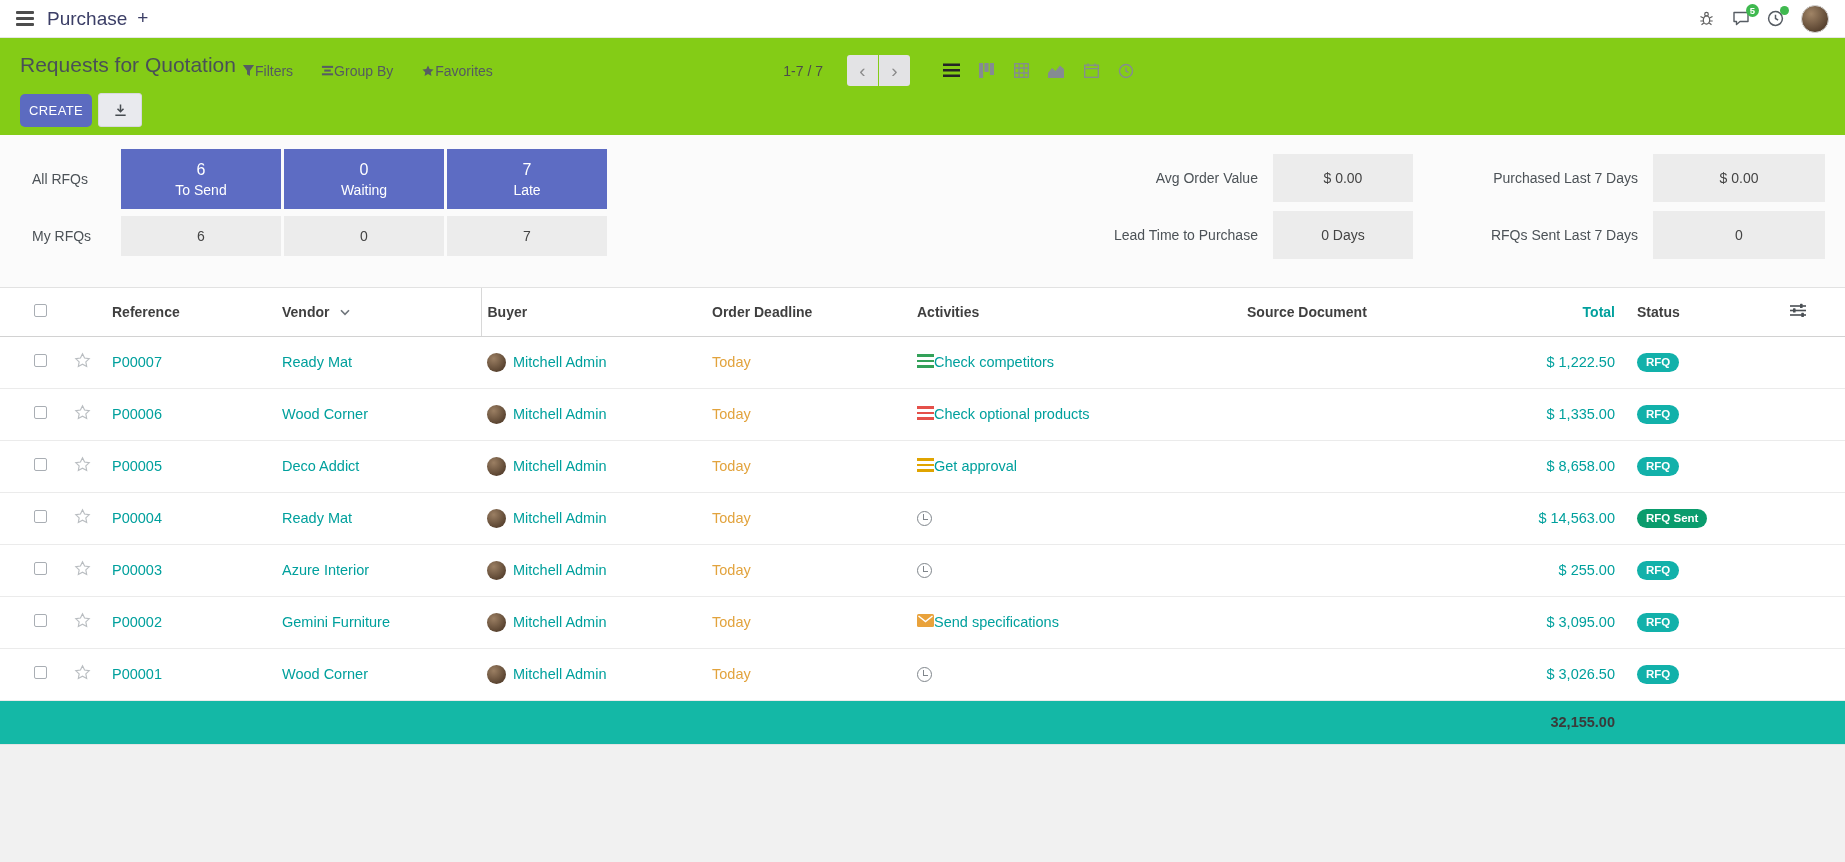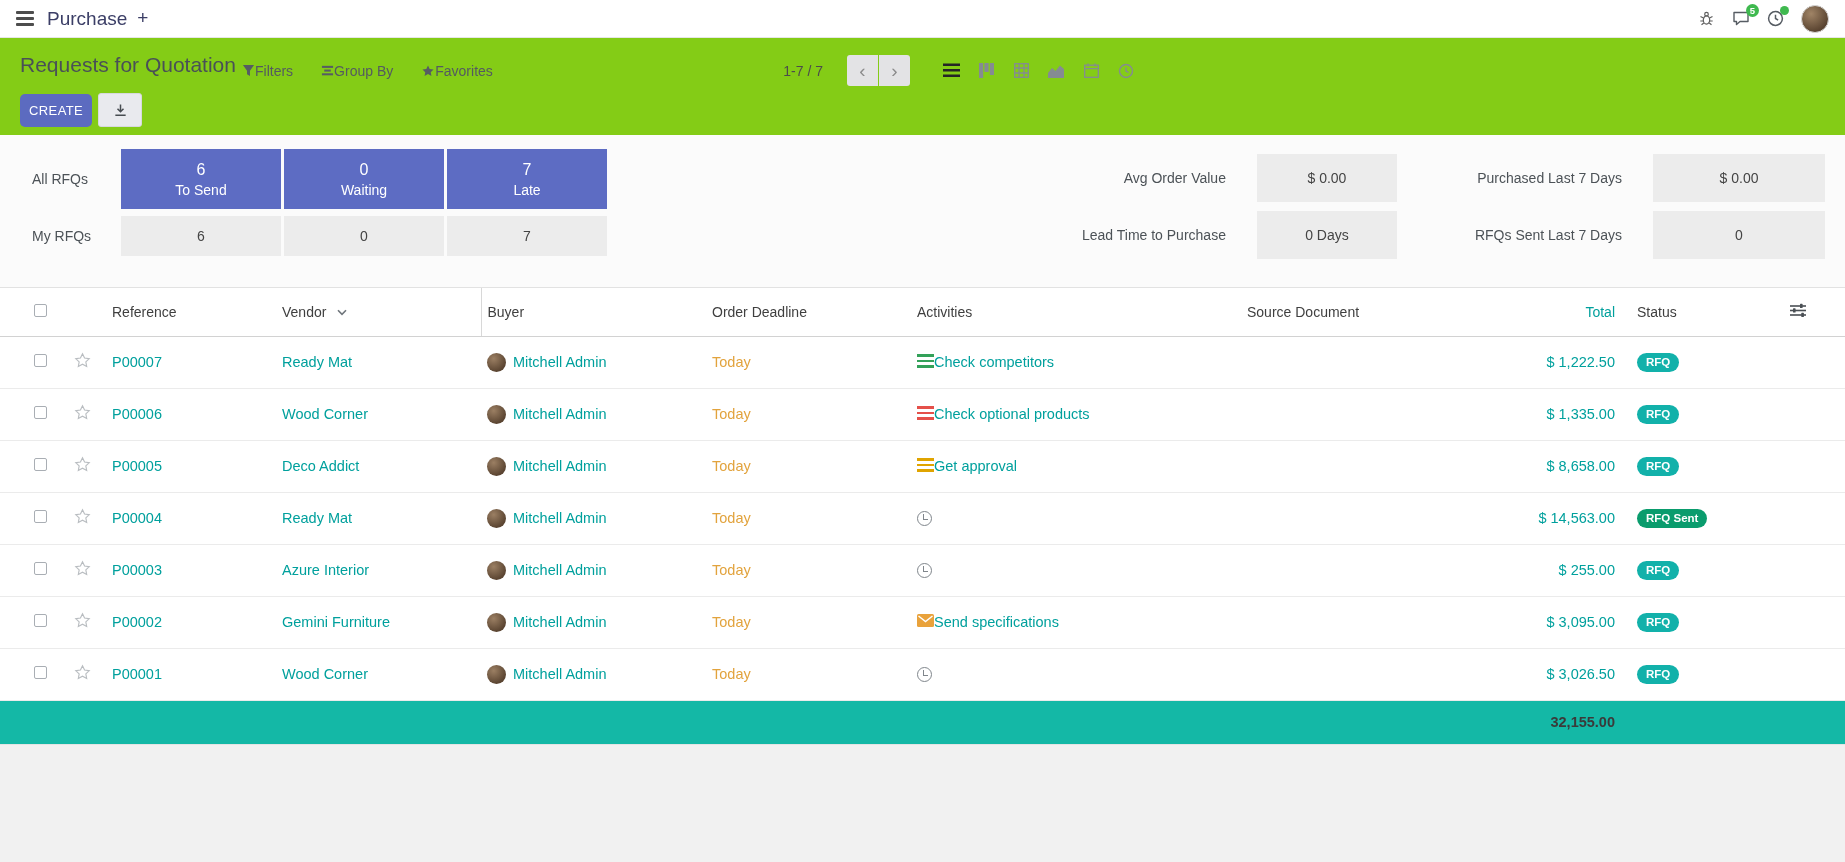--- a/index.html
+++ b/index.html
@@ -71,29 +71,29 @@
   .dash-label { font-size:14px; color:#4c5257; padding-left:12px; }
   .stat-box { background:#5d6cc3; color:#fff; height:60px; cursor:pointer;
               display:flex; flex-direction:column; align-items:center; justify-content:center; gap:3px; }
   .stat-count { font-size:16px; }
   .stat-label { font-size:14px; }
   .mini-box { background:#ececec; height:40px; display:flex; align-items:center;
               justify-content:center; font-size:14px; color:#444; cursor:pointer; }
   .dash-right { margin-left:auto; display:grid;
                 grid-template-columns:auto 140px auto 172px;
                 gap:9px 0; align-items:center; padding-top:5px; }
-  .kpi-label { font-size:14px; color:#4c5257; text-align:right; padding-right:31px; }
+  .kpi-label { font-size:14px; color:#4c5257; text-align:right; padding-right:15px; }
   .kpi-label.second { padding-left:78px; }
   .kpi-value { background:#ececec; height:48px; display:flex; align-items:center;
                justify-content:center; font-size:14px; color:#444; }
 
   
   .table-wrap { background:#fff; border-top:1px solid #e2e2e2; }
   table.list { width:100%; border-collapse:collapse; table-layout:fixed; }
-  th { height:48px; font-size:14px; font-weight:400; color:#3f3f3f; text-align:left;
+  th { height:48px; font-size:14px; font-weight:700; color:#3f3f3f; text-align:left;
        vertical-align:middle; padding:0 6px; border-bottom:1px solid #d2d2d2; cursor:pointer; }
   th.c-total { text-align:right; }
   th.c-status { padding-left:16px; }
   th.c-vendor { border-right:1px solid #d8d8d8; }
   td { height:52px; vertical-align:middle; padding:0 6px; font-size:14.5px;
        border-bottom:1px solid #ebebeb; background:#fff; }
   .c-sel { padding-left:34px; width:58px; }
   .c-star { text-align:center; }
   .c-total { text-align:right; color:#00a09d; }
   .c-status { padding-left:16px; }

